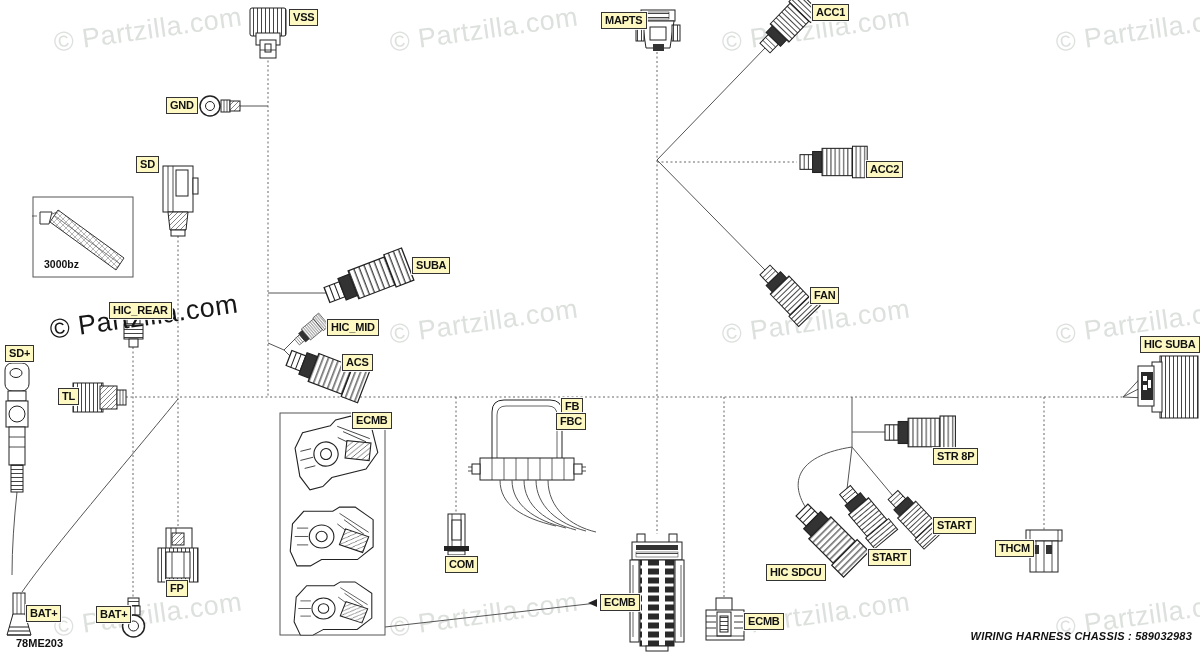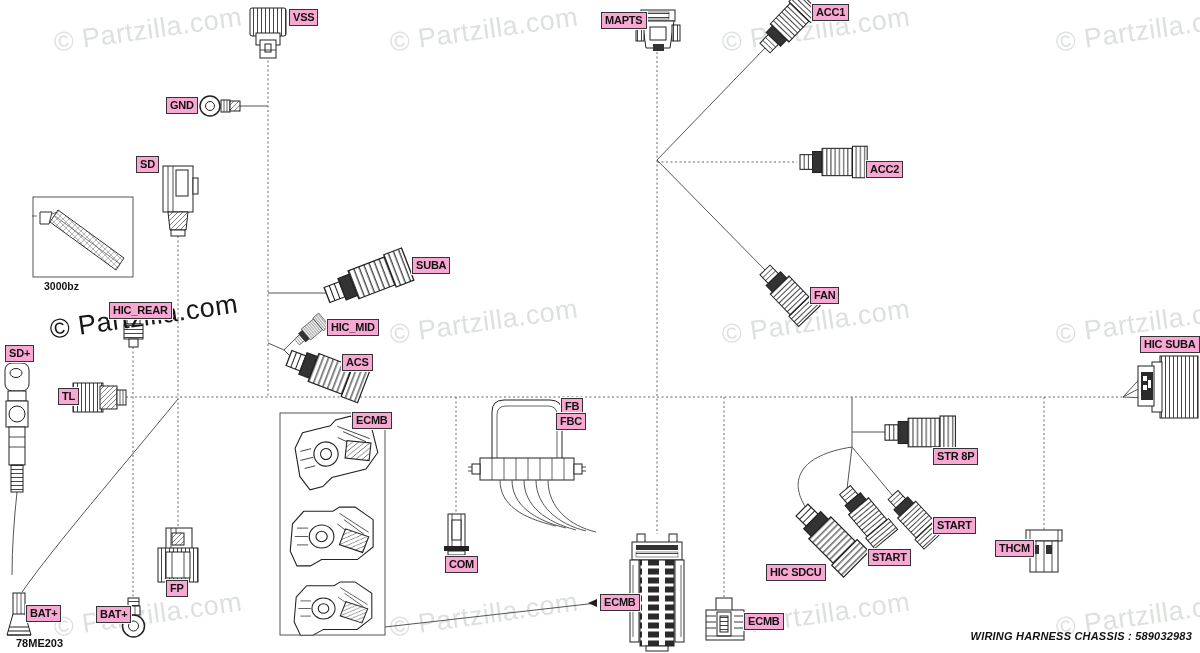--- a/index.html
+++ b/index.html
@@ -4,25 +4,25 @@
 <style>
   html,body{margin:0;padding:0;background:#fff;}
   .stage{position:relative;width:1200px;height:653px;background:#fff;overflow:hidden;
          font-family:"Liberation Sans",sans-serif;}
   .wm{position:absolute;z-index:0;font:400 27px "Liberation Sans",sans-serif;
       color:#dde1dd;white-space:nowrap;letter-spacing:.5px;
       transform:rotate(-8deg);transform-origin:left top;pointer-events:none;}
   .wm-dark{color:#161616;z-index:2;}
   svg.diagram{position:absolute;left:0;top:0;z-index:1;}
   .lbl{position:absolute;z-index:3;font:700 11px/1.1 "Liberation Sans",sans-serif;
-       color:#111;background:#f9a8d4;border:1px solid #333;padding:1px 3px 2px;
+       color:#111;background:#fef9c3;border:1px solid #333;padding:1px 3px 2px;
        letter-spacing:-.2px;white-space:nowrap;box-shadow:0 0 0 1px rgba(255,255,255,.9);}
   .txt{position:absolute;z-index:3;font:700 11px/1.1 "Liberation Sans",sans-serif;
        color:#111;white-space:nowrap;}
-  .txt-inset{font:700 10.5px "Liberation Sans",sans-serif;margin-top:22px;}
+  .txt-inset{font:700 10.5px "Liberation Sans",sans-serif;}
   .footer-right{font:italic 700 11px "Liberation Sans",sans-serif;letter-spacing:.2px;margin-left:15px;}
 </style>
 </head>
 <body>
 
 <div class="stage">
 
   <div class="wm" style="left:52px;top:28px">© Partzilla.com</div>
   <div class="wm" style="left:388px;top:28px">© Partzilla.com</div>
   <div class="wm" style="left:720px;top:28px">© Partzilla.com</div>

